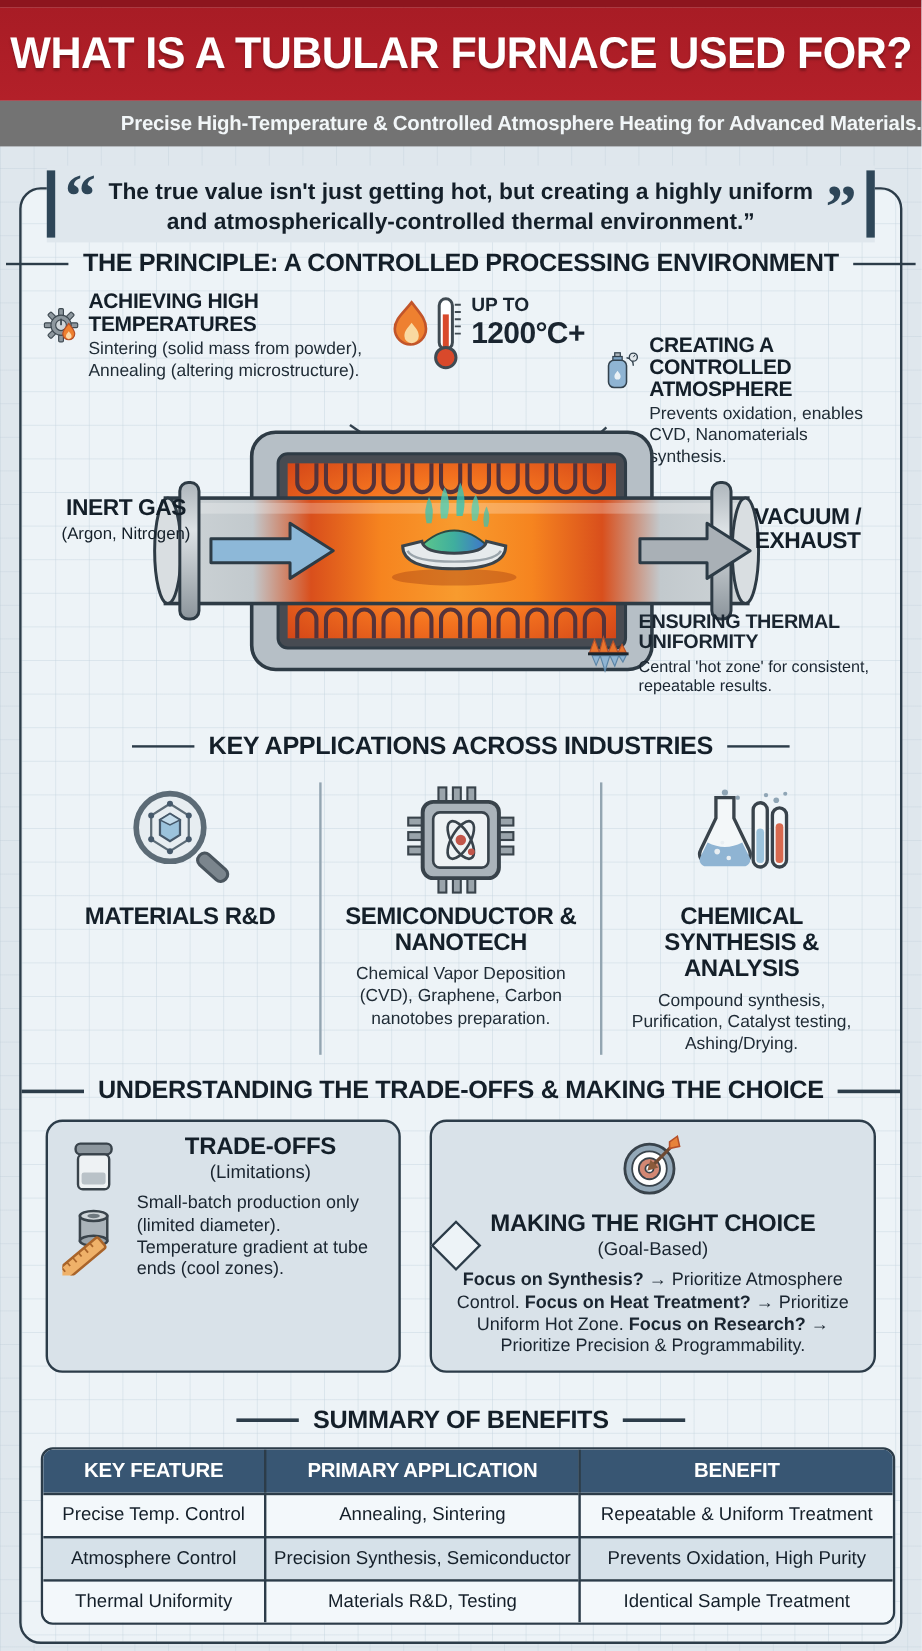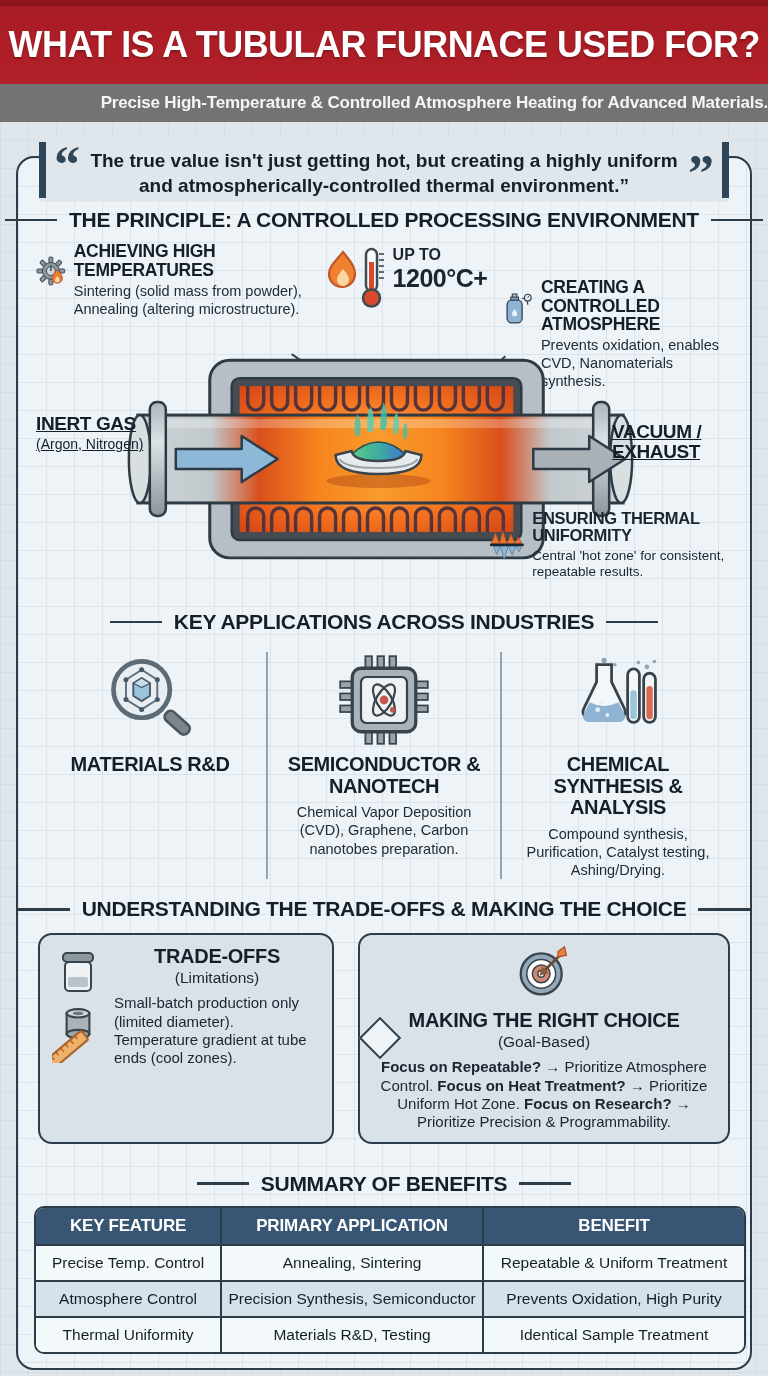--- a/index.html
+++ b/index.html
@@ -52,21 +52,21 @@
   .p-item .txt p  { font-size:14.5px; line-height:1.22; margin-top:4px; color:#202c36; }
   .p-left { width:272px; }
   .p-mid  { width:196px; display:flex; align-items:flex-start; justify-content:center; gap:4px; padding-top:4px; }
   .p-mid .t1 { font-size:16px; font-weight:bold; }
   .p-mid .t2 { font-size:25px; font-weight:bold; letter-spacing:-.5px; }
   .p-right{ flex:1;margin-top:36px; }
 
   
   .diagram { position:relative; height:252px; margin-top:0; }
   .diagram svg.furnace { position:absolute; left:0; top:0; }
-  .dlabel { position:absolute; text-align:left; color:#141f29;text-decoration:underline; }
+  .dlabel { position:absolute; text-align:center; color:#141f29; }
   .dlabel .big { font-size:19px; font-weight:bold; letter-spacing:-.4px; line-height:1.05; }
   .dlabel .small { font-size:14px; margin-top:2px; }
   .lbl-inert { left:2px; top:62px; width:138px; }
   .lbl-vac { right:0; top:70px; width:122px; }
   .uniformity { position:absolute; right:2px; top:158px; width:242px; display:flex; gap:7px; align-items:center; }
   .uniformity h3 { font-size:16.5px; font-weight:bold; line-height:1.05; letter-spacing:-.3px; }
   .uniformity p { font-size:13.5px; line-height:1.2; margin-top:3px; }
 
   
   .apps { display:flex; margin-top:10px; padding:8px 0 4px; }
@@ -415,21 +415,21 @@
           <circle cx="26" cy="31" r="3.6" fill="#ffffff" stroke="#39434b" stroke-width="1.6"></circle>
           <line x1="28" y1="29" x2="49" y2="8" stroke="#6e4a33" stroke-width="3"></line>
           <polygon points="24,33 34,30 27,23" fill="#8a5a3b"></polygon>
           <path d="M44,13 l9,-2 l-2,-9 l-7,5 z" fill="#e8833a" stroke="#b5502a" stroke-width="1.4"></path>
         </svg>
         <div>
           <h3>MAKING THE RIGHT CHOICE</h3>
           <div class="sub">(Goal-Based)</div>
         </div>
       </div>
-      <div class="body"><span class="b">Focus on Repeatable?</span><span> → Prioritize Atmosphere Control. </span><span class="b">Focus on Heat Treatment?</span><span> → Prioritize Uniform Hot Zone. </span><span class="b">Focus on Research?</span><span> → Prioritize Precision &amp; Programmability.</span></div>
+      <div class="body"><span class="b">Focus on Synthesis?</span><span> → Prioritize Atmosphere Control. </span><span class="b">Focus on Heat Treatment?</span><span> → Prioritize Uniform Hot Zone. </span><span class="b">Focus on Research?</span><span> → Prioritize Precision &amp; Programmability.</span></div>
     </div>
   </div>
 
   <div class="sec-h sum-h">SUMMARY OF BENEFITS</div>
   <table class="sum">
     <colgroup>
         <col class="c1">
         <col class="c2">
         <col class="c3">
       </colgroup>

